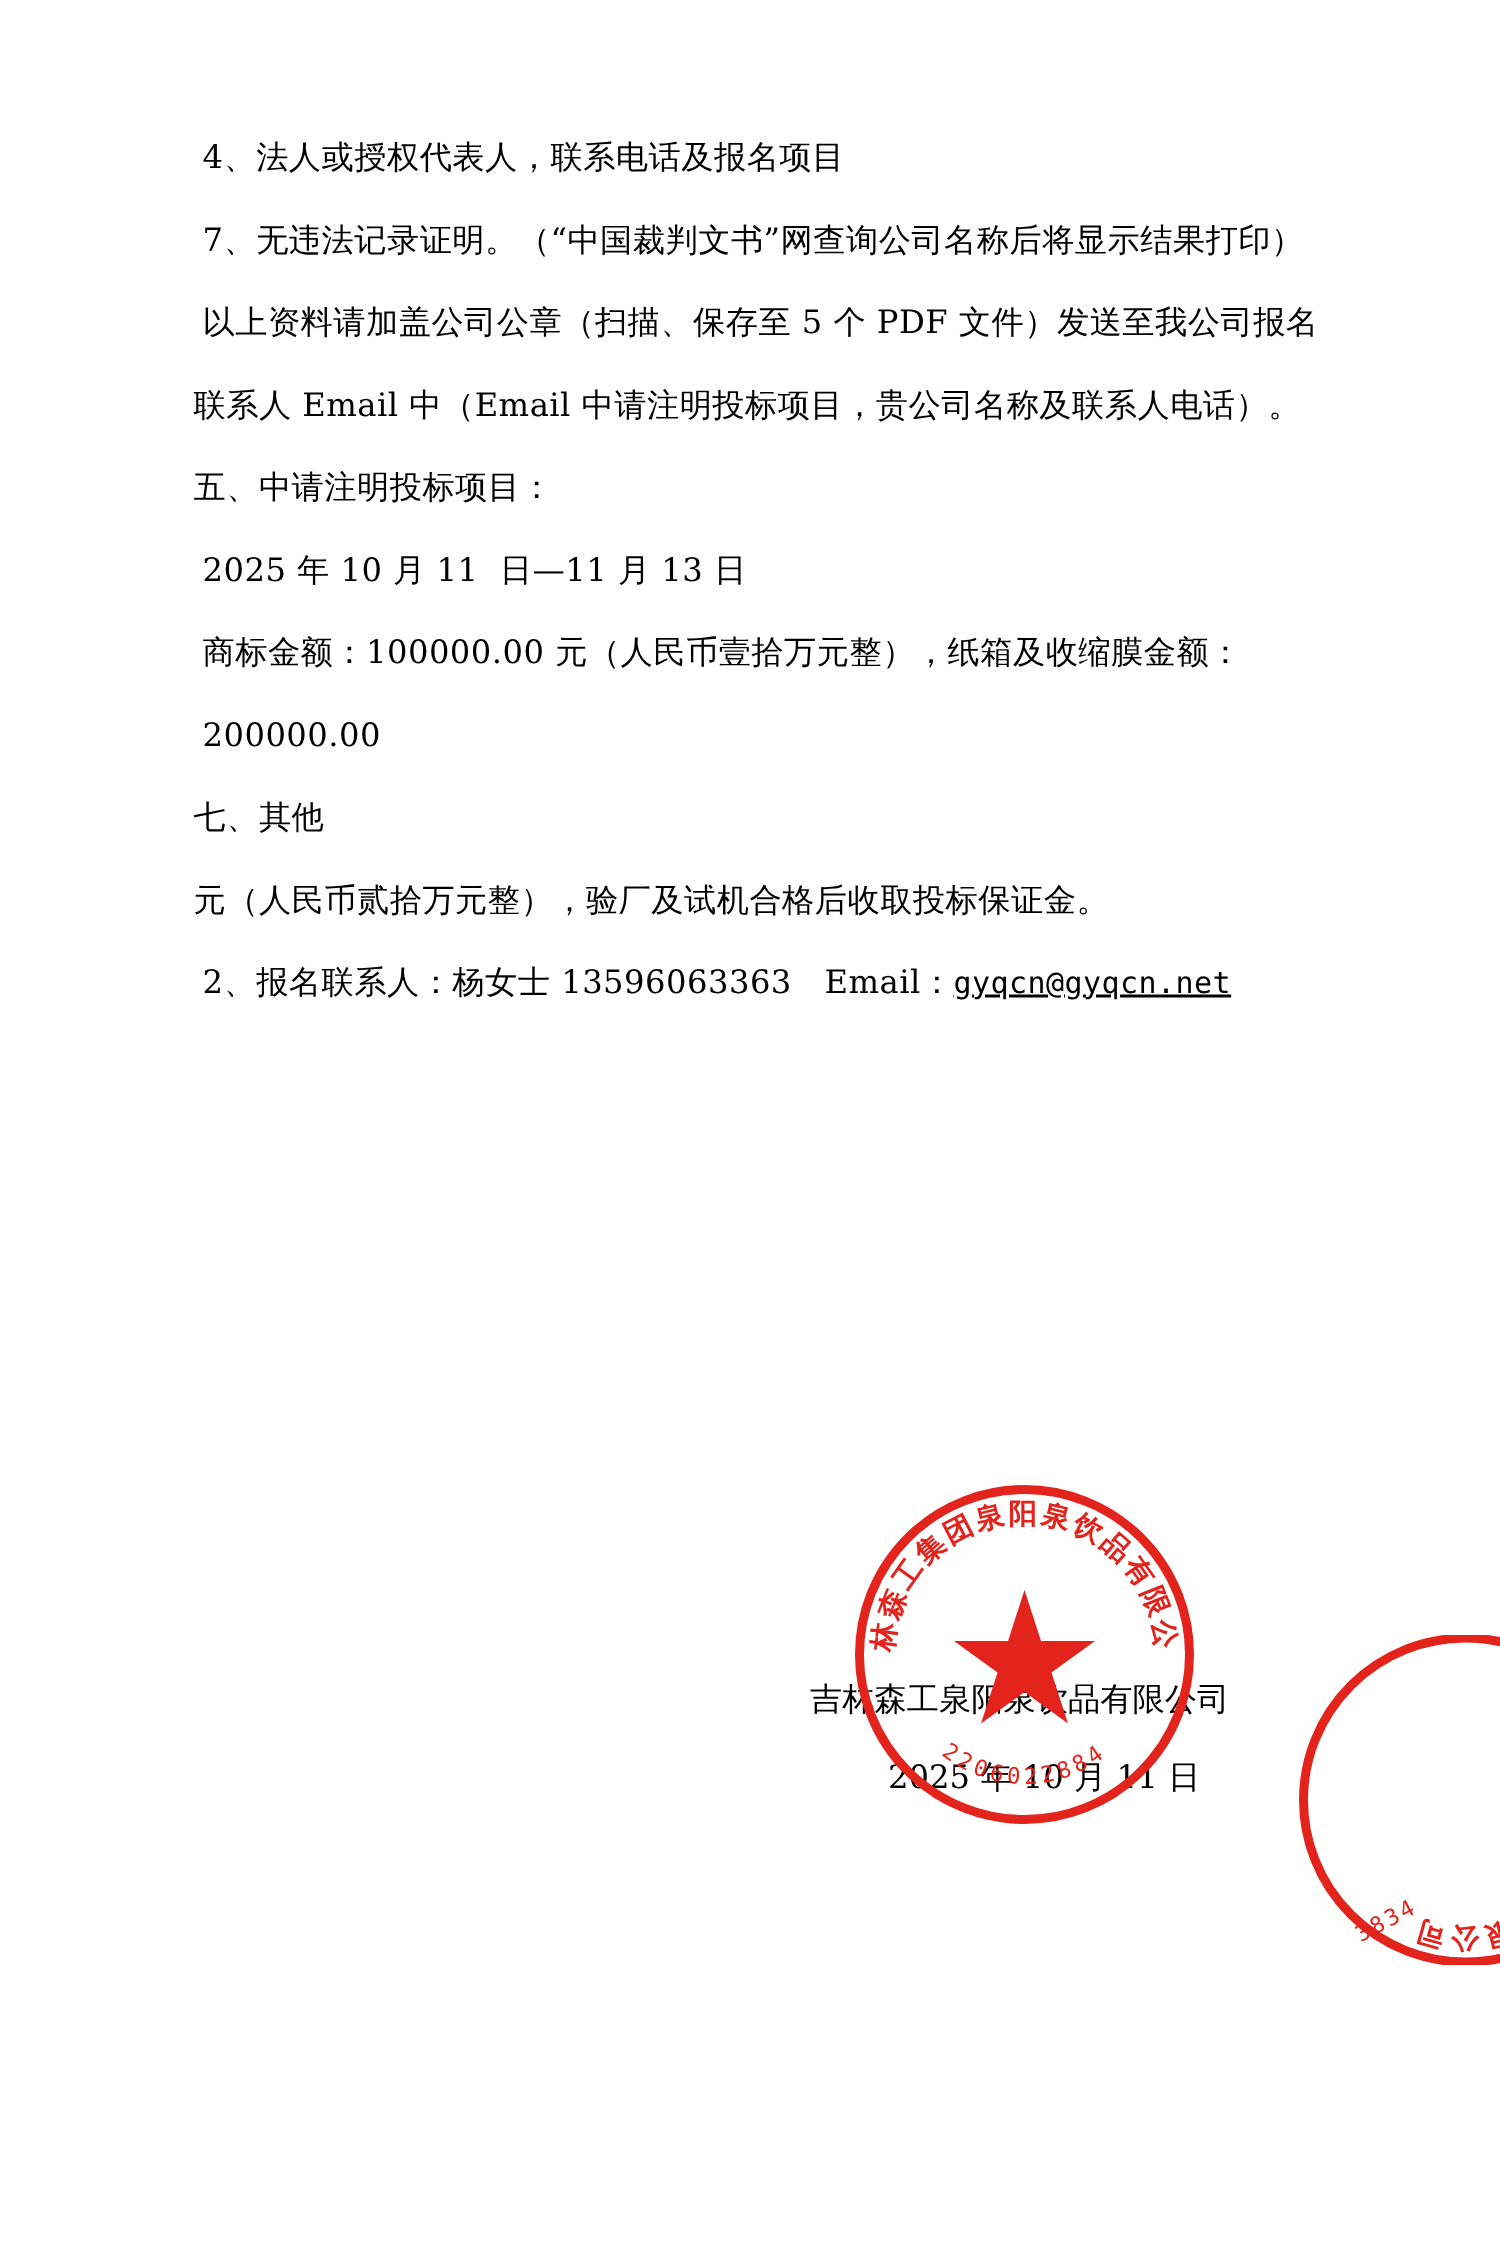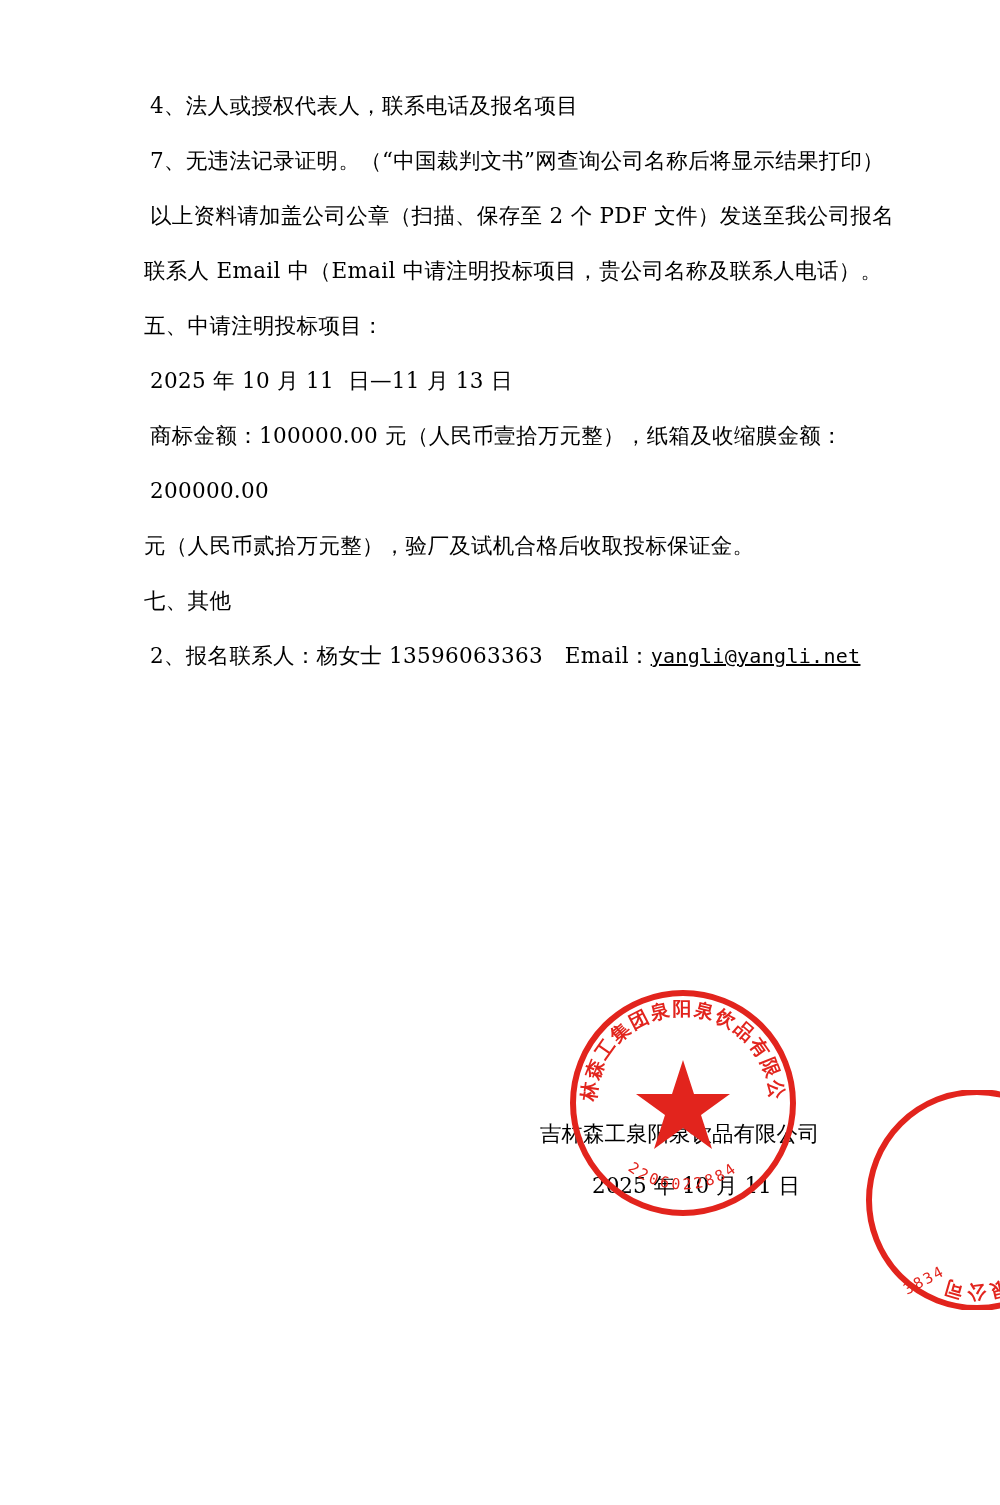--- a/index.html
+++ b/index.html
@@ -17,21 +17,21 @@
   }
 
   .page {
     position: absolute;
     inset: 0;
     padding: 0;
   }
 
   .content {
     position: absolute;
-    left: 100px;
+    left: 85px;
     top: 78px;
     width: 830px;
   }
 
   p.line {
     margin: 0 0 0 0;
     font-size: 21.5px;
     line-height: 55px;
     letter-spacing: 0.3px;
     white-space: pre-wrap;
@@ -78,28 +78,28 @@
   .seal svg, .seal-partial svg { display: block; }
 </style>
 </head>
 <body>
 
 <div class="page">
 
   <div class="content">
     <p class="line indent1">4、法人或授权代表人，联系电话及报名项目</p>
     <p class="line indent1">7、无违法记录证明。（“中国裁判文书”网查询公司名称后将显示结果打印）</p>
-    <p class="line indent1">以上资料请加盖公司公章（扫描、保存至 2 个 PDF 文件）发送至我公司报名</p>
+    <p class="line indent1">以上资料请加盖公司公章（扫描、保存至 5 个 PDF 文件）发送至我公司报名</p>
     <p class="line noindent">联系人 Email 中（Email 中请注明投标项目，贵公司名称及联系人电话）。</p>
     <p class="line noindent">五、中请注明投标项目：</p>
     <p class="line indent1">2025 年 10 月 11  日—11 月 13 日</p>
     <p class="line indent1">商标金额：100000.00 元（人民币壹拾万元整），纸箱及收缩膜金额：200000.00</p>
+    <p class="line noindent">七、其他</p>
     <p class="line noindent">元（人民币贰拾万元整），验厂及试机合格后收取投标保证金。</p>
-    <p class="line noindent">七、其他</p>
-    <p class="line indent2"><span>2、报名联系人：杨女士 13596063363　Email：</span><span class="underline-link">yangli@yangli.net</span></p>
+    <p class="line indent2"><span>2、报名联系人：杨女士 13596063363　Email：</span><span class="underline-link">gyqcn@gyqcn.net</span></p>
   </div>
 
   <div class="sig-block">
     <div>吉林森工泉阳泉饮品有限公司</div>
     <div class="sig-date">2025 年 10 月 11 日</div>
   </div>
 
   <div class="seal">
     <svg width="230" height="230" viewBox="0 0 230 230" xmlns="http://www.w3.org/2000/svg">
       <g fill="none" stroke="#e2241d" stroke-width="6">

